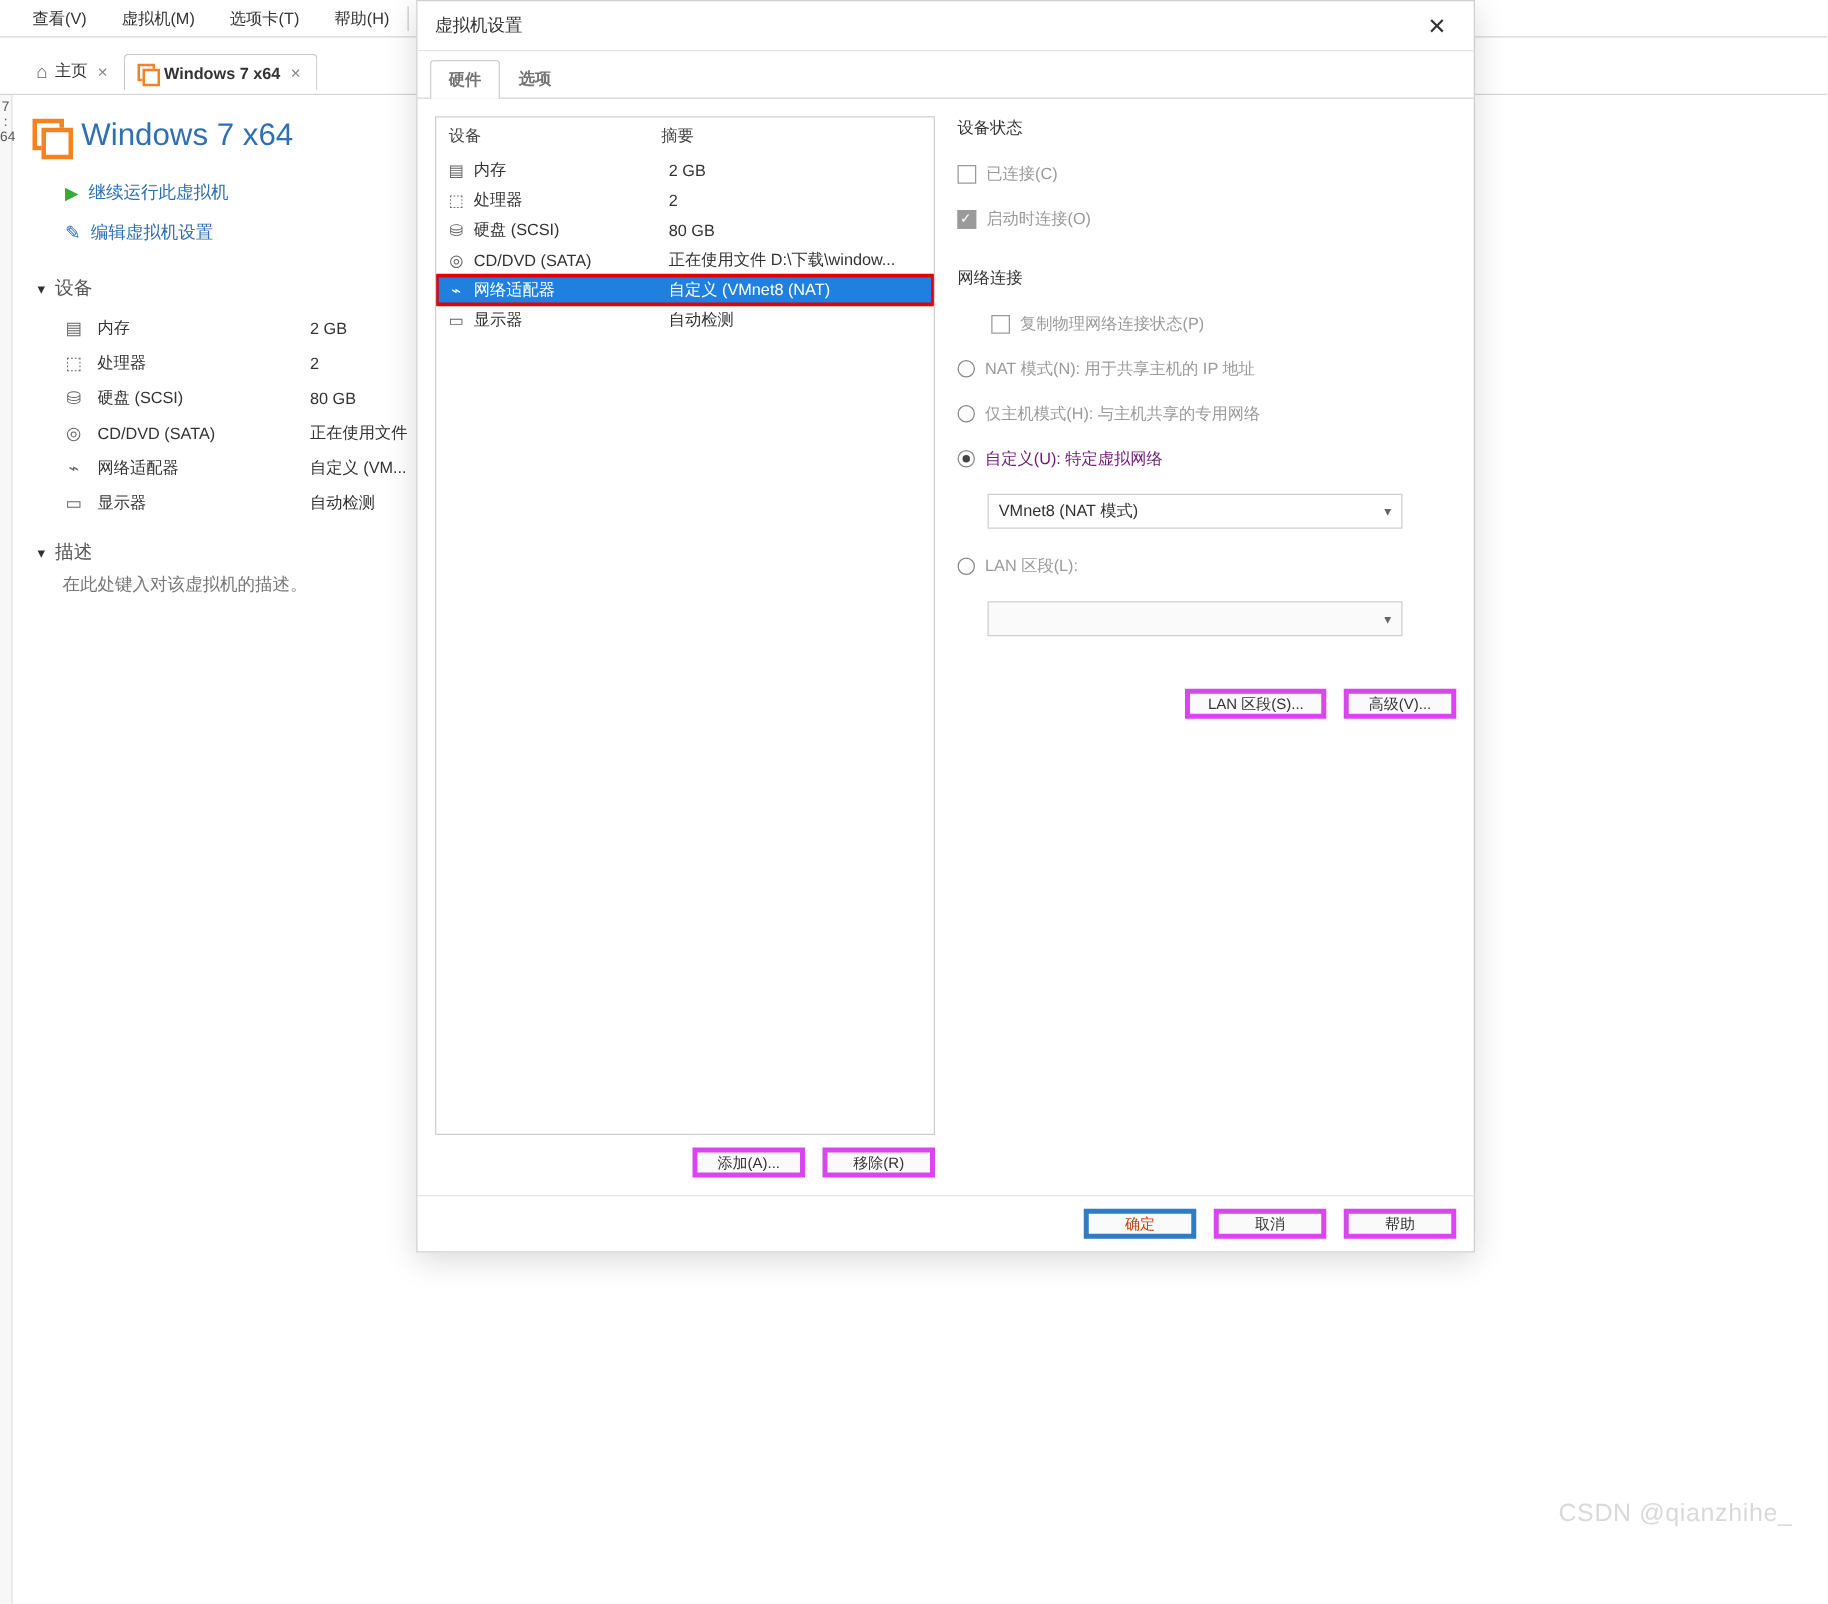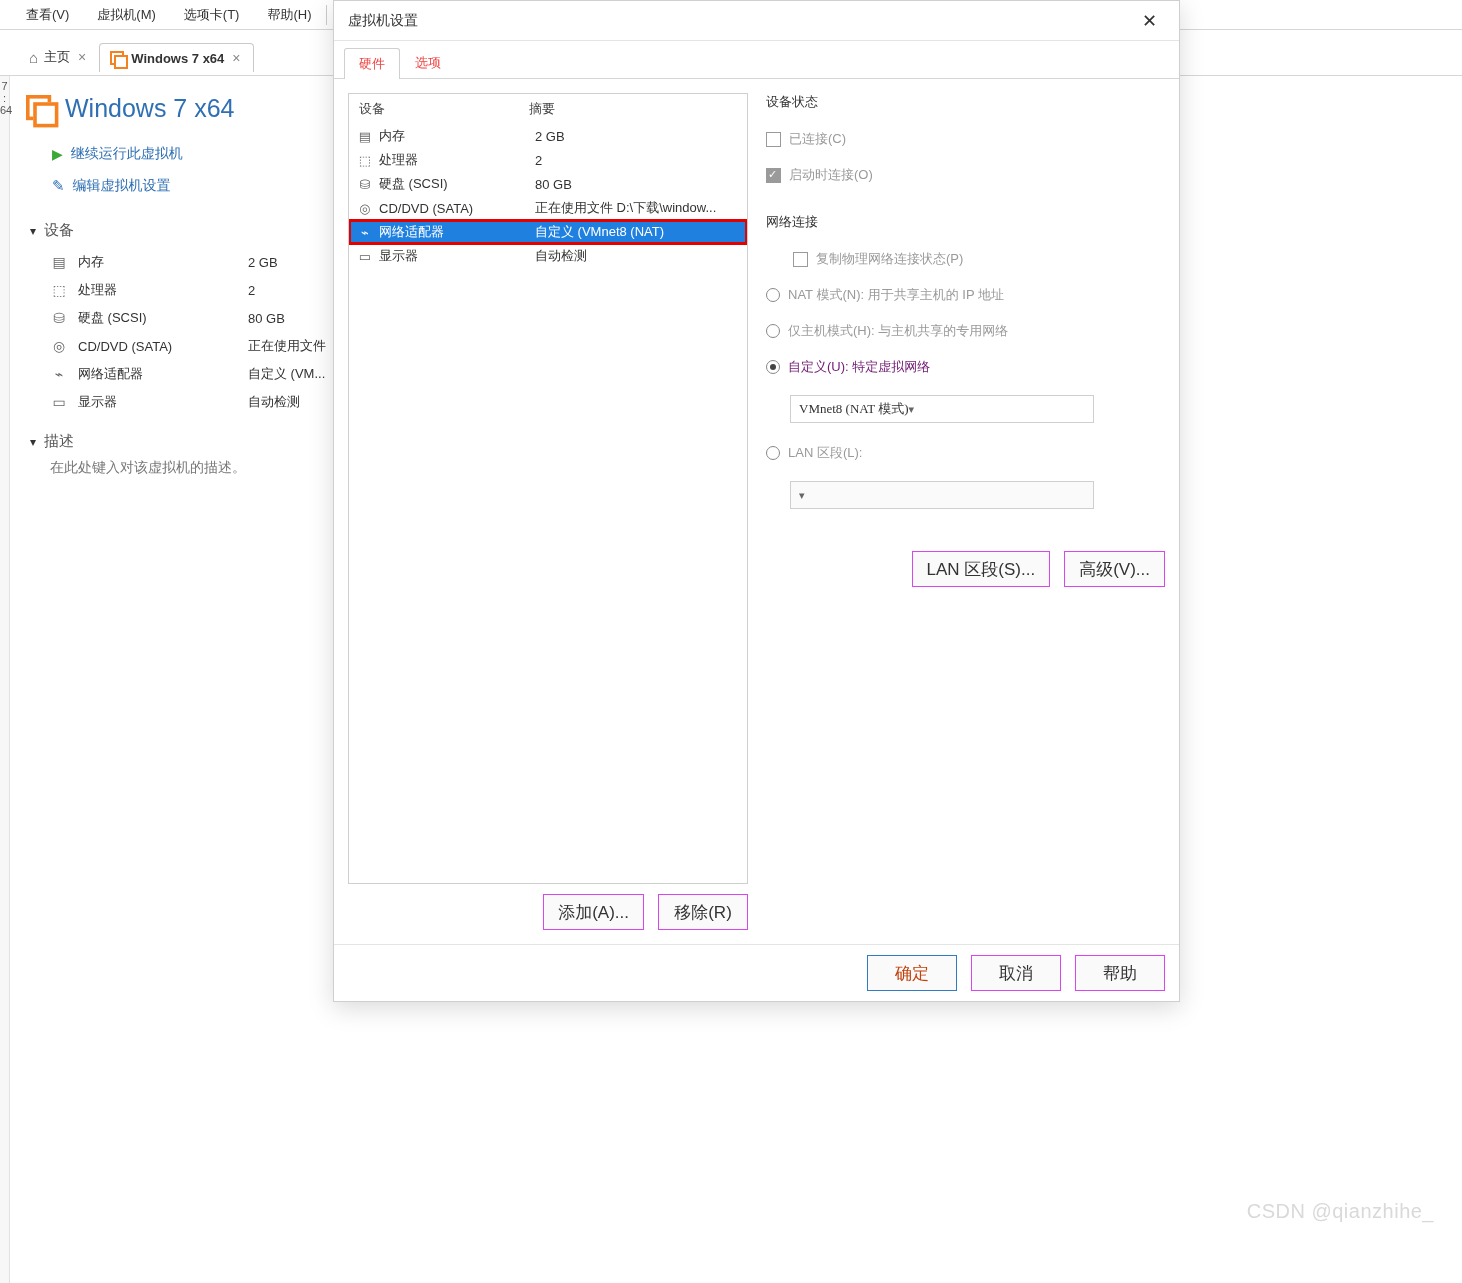--- a/index.html
+++ b/index.html
@@ -113,21 +113,22 @@
 }
 .dlg-close { font-size: 18px; color: #333; padding: 2px 8px; }
 .dlg-tabs {
   display: flex; align-items: flex-end; gap: 0;
   padding: 6px 10px 0 10px; border-bottom: 1px solid #d6d6d6;
 }
 .dlg-tab {
   padding: 6px 14px;
   border: 1px solid transparent;
   border-bottom: none;
-  color: #ef4444;
+  color: #737373;
+  font-weight: bold;
 }
 .dlg-tab.active {
   border-color: #cfcfcf;
   background: #fff;
   border-radius: 3px 3px 0 0;
   position: relative; top: 1px;
 }
 .dlg-body { flex: 1; display: flex; padding: 14px; gap: 18px; overflow: hidden; }
 .dev-panel {
   width: 400px; display: flex; flex-direction: column;
@@ -144,23 +145,23 @@
 }
 .dev-list .row .ico { width: 16px; text-align: center; color: #666; font-size: 13px; }
 .dev-list .row .c1 { width: 150px; }
 .dev-list .row.selected { background: #1f80e0; color: #fff; }
 .dev-list .row.selected .ico { color: #fff; }
 .highlight-box { outline: 3px solid #e40000; outline-offset: -2px; }
 .dev-btns {
   display: flex; justify-content: flex-end; gap: 14px; margin-top: 10px;
 }
 .btn {
-  min-width: 90px; height: 36px; padding: 0 14px;
-  border: 1px solid #d946ef; background: #fafafa;
-  font-size: 17px; color: #333;
+  min-width: 90px; height: 24px; padding: 0 14px;
+  border: 4px solid #d946ef; background: #fafafa;
+  font-size: 12px; color: #333;
 }
 .btn.primary { border-color: #2f7cc4; color: #c2410c; }
 .right-panel { flex: 1; display: flex; flex-direction: column; gap: 12px; font-size: 13px; }
 .group-title { color: #333; margin-bottom: 4px; }
 .chk, .rad {
   display: flex; align-items: center; gap: 8px; padding: 3px 0; color: #701a75;
 }
 .chk.disabled, .rad.disabled { color: #9a9a9a; }
 .box {
   width: 15px; height: 15px; border: 1px solid #9a9a9a; background: #fff; display: inline-block;
@@ -172,22 +173,22 @@
 .circ {
   width: 14px; height: 14px; border: 1px solid #888; border-radius: 50%; display: inline-block; position: relative;
 }
 .circ.sel::after {
   content: ""; width: 6px; height: 6px; border-radius: 50%; background: #444;
   position: absolute; left: 3px; top: 3px;
 }
 .indent { margin-left: 27px; }
 .combo {
   border: 1px solid #cfcfcf; height: 28px; display: flex; align-items: center;
-  justify-content: flex-start; padding: 0 8px; color: #333; background: #fff;
-  margin: 4px 0 6px 24px; width: 304px; font-family: Liberation Serif, serif;
+  justify-content: space-between; padding: 0 8px; color: #333; background: #fff;
+  margin: 4px 0 6px 24px; width: 332px;
 }
 .combo.disabled { color: #aaa; background: #fafafa; }
 .combo .chev { color: #666; font-size: 11px; }
 .right-btns { display: flex; justify-content: flex-end; gap: 14px; margin-top: 24px; }
 .dlg-footer {
   border-top: 1px solid #e4e4e4;
   display: flex; justify-content: flex-end; gap: 14px;
   padding: 10px 14px;
 }
 

